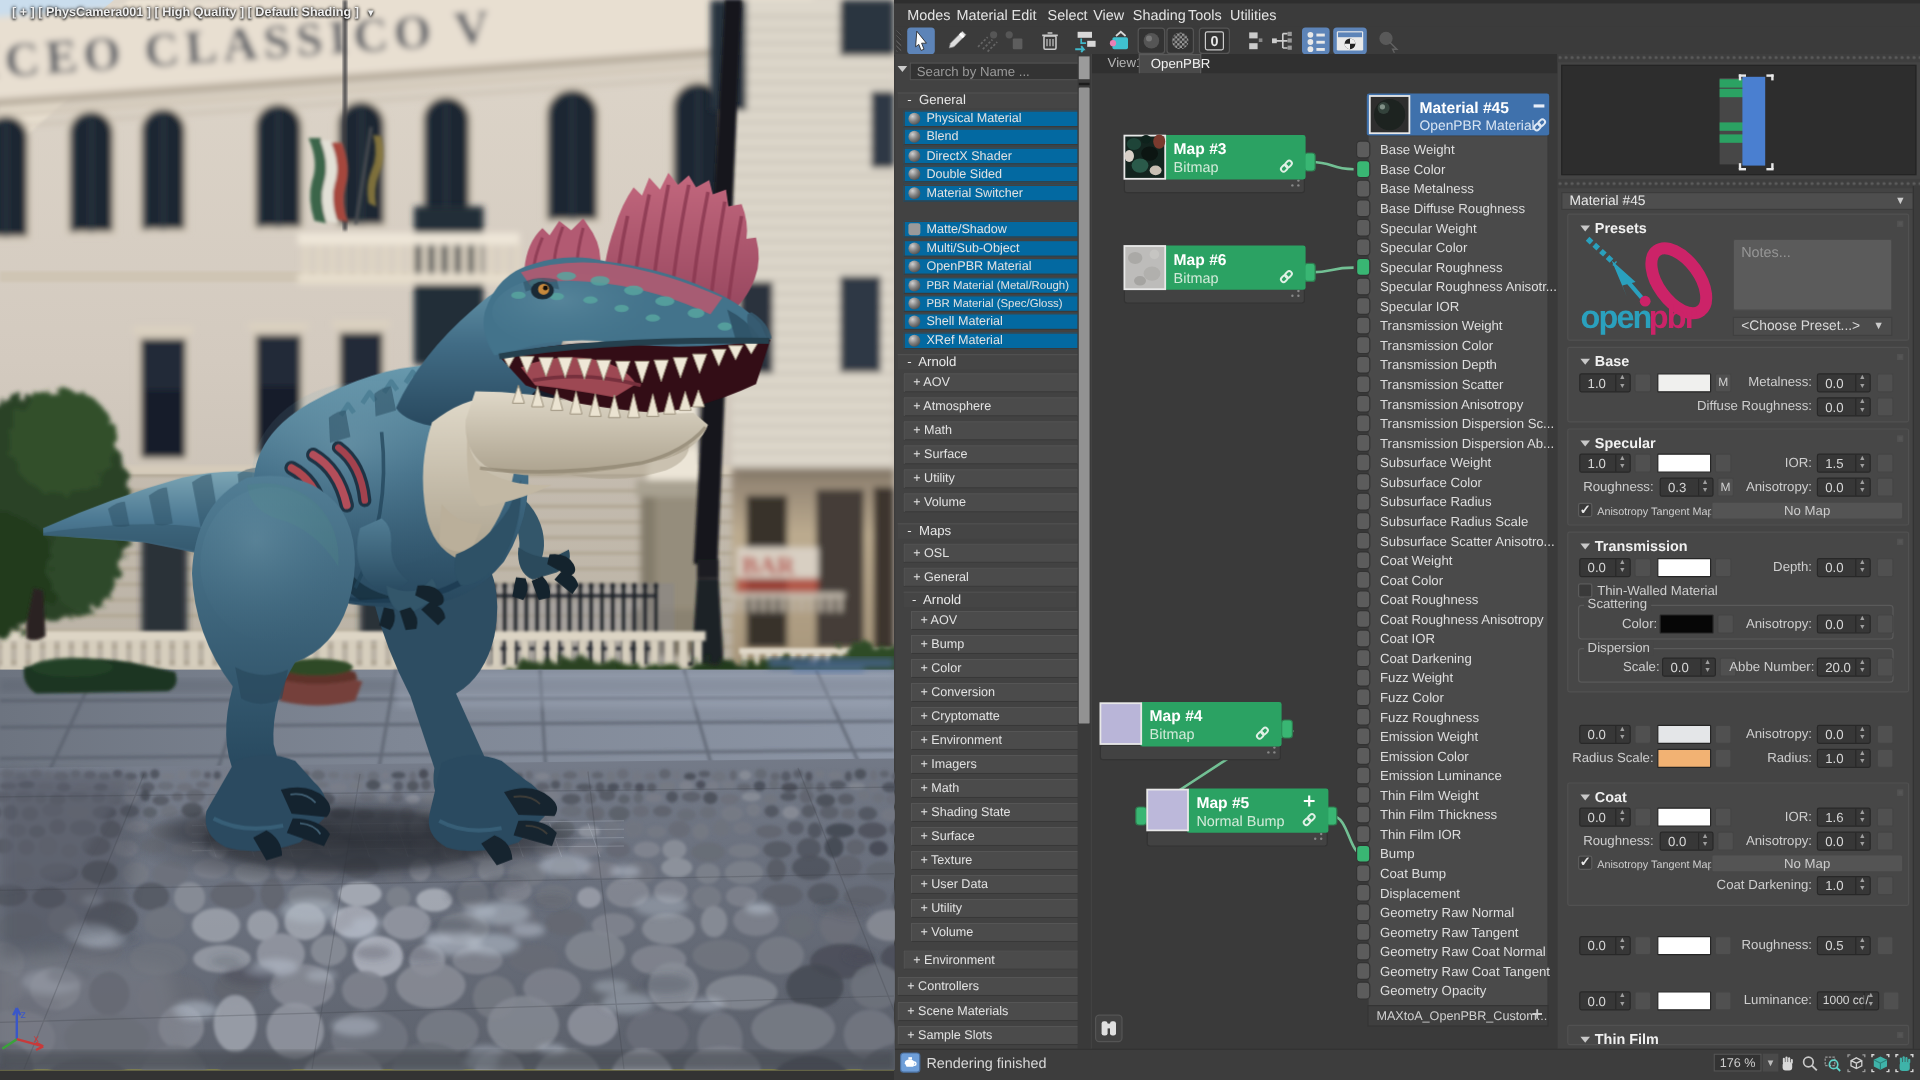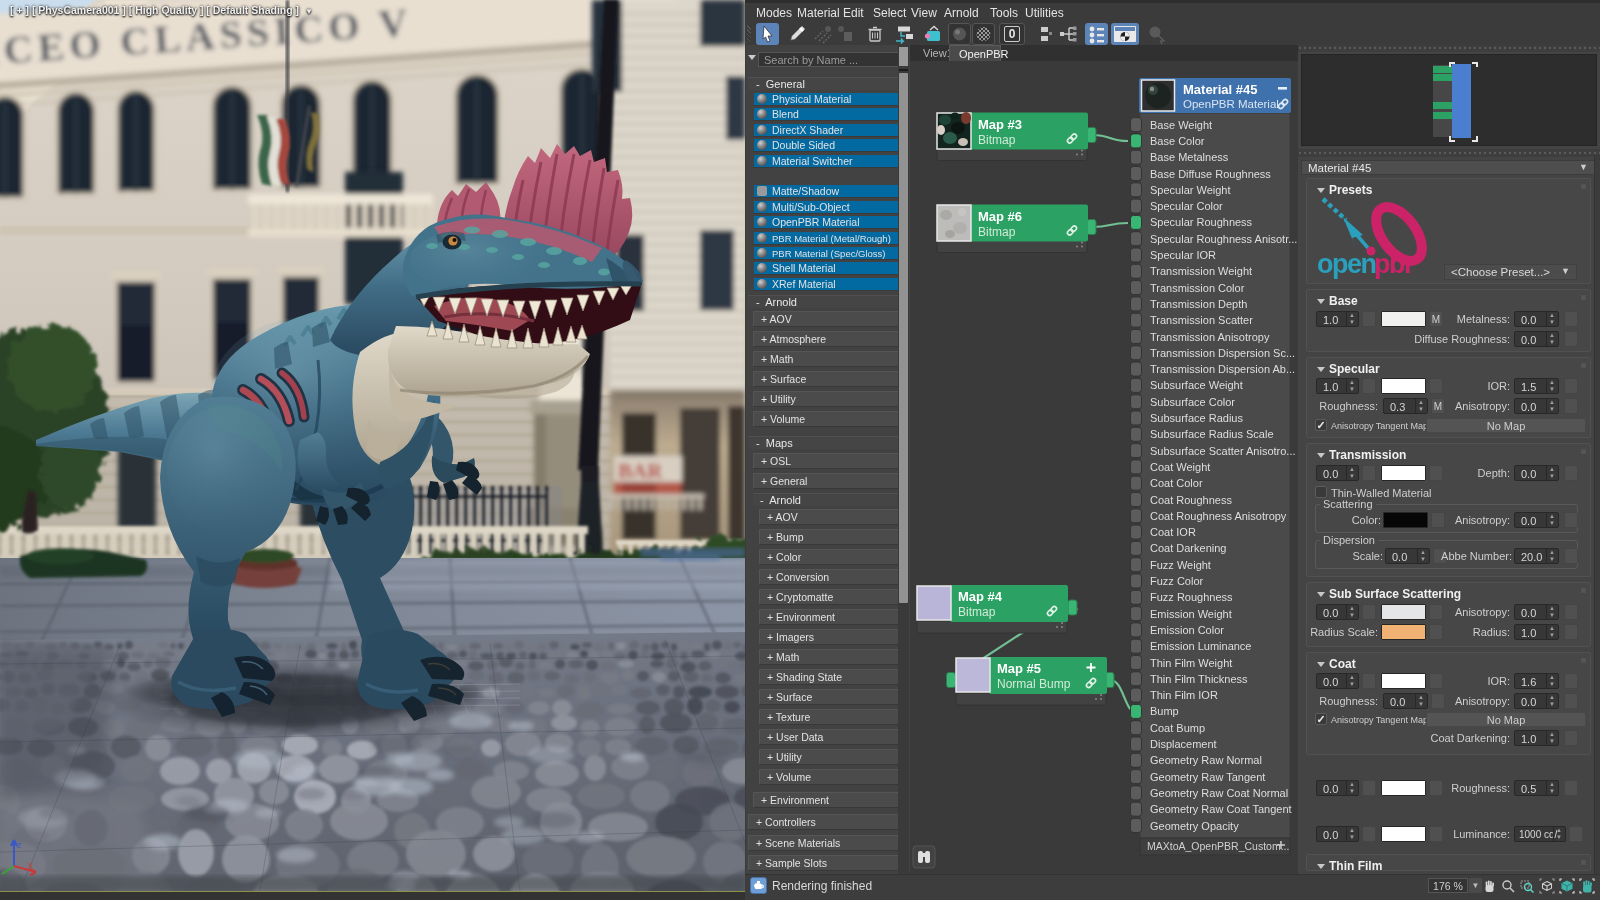--- a/index.html
+++ b/index.html
@@ -1091,21 +1091,21 @@
     </div>
   </div>
 <div id="editor" class="abs">
     <div class="abs" style="left:0;top:0;width:855px;height:3px;background:#2e2e2e;"></div>
     <div id="menubar" class="abs">
       <div class="mitem" style="left:11px">Modes</div>
       <div class="mitem" style="left:52px">Material</div>
       <div class="mitem" style="left:98px">Edit</div>
       <div class="mitem" style="left:128px">Select</div>
       <div class="mitem" style="left:166px">View</div>
-      <div class="mitem" style="left:199px">Arnold</div>
+      <div class="mitem" style="left:199px">Shading</div>
       <div class="mitem" style="left:245px">Tools</div>
       <div class="mitem" style="left:280px">Utilities</div>
     </div>
     <div id="toolbar" class="abs">
       <div class="abs" style="left:2px;top:3px;width:4px;height:18px;background:repeating-linear-gradient(45deg,#555 0 1px,#383838 1px 3px);"></div>
       <div class="tbtn on" style="left:11px;"><svg width="23" height="22">
           <path d="M8 3 L16 13 L12 13 L14 18 L11.5 19 L9.7 14 L7 16 Z" fill="#fff" stroke="#222" stroke-width="0.7"></path>
         </svg></div>
       <div class="tbtn" style="left:40px;"><svg width="23" height="22">
           <path d="M17 3 L20 6 L10 16 L6 17 L7 13 Z" fill="#ddd" stroke="#888" stroke-width="0.6"></path>
@@ -1460,20 +1460,21 @@
 <g transform="translate(83,42) rotate(-36)">
           <ellipse cx="0" cy="0" rx="17" ry="31" fill="none" stroke="#cc2368" stroke-width="10"></ellipse>
         </g>
 <path d="M7 7 L30 28" stroke="#2aa0bd" stroke-width="4.5" stroke-dasharray="4.5 3"></path>
 <path d="M27 25 L47 43 L36 46 L40 56 Z" fill="#2aa0bd"></path>
 <path d="M40 42 L52 56" stroke="#2aa0bd" stroke-width="3.5"></path>
 <circle cx="55" cy="59" r="4.5" fill="#cc2368"></circle>
 <text x="1" y="81" font-size="27" font-weight="bold" fill="#2aa0bd" font-family="Liberation Sans,sans-serif" letter-spacing="-1.5">open</text>
 <text x="58" y="81" font-size="27" font-weight="bold" fill="#cc2368" font-family="Liberation Sans,sans-serif" letter-spacing="-1.5">pbr</text>
 </svg>
+      <div class="abs" style="left:146px;top:154px;width:133px;height:60px;background:#5b5b5b;border:1px solid #4a4a4a;border-radius:2px;color:#969696;font-size:12px;padding:3px 6px;">Notes...</div>
       <div class="abs" style="left:146px;top:219px;width:133px;height:16px;background:#4c4c4c;border:1px solid #404040;color:#dadada;font-size:11.5px;padding:1px 6px;">&lt;Choose Preset...&gt;<span style="float:right;font-size:9px;color:#ccc;">▼</span></div>
       <div class="roll" style="top:244px;height:63px;">
         <div class="rarr"></div>
         <div class="rhead"><span>Base</span></div>
         <div class="rgrip"></div>
       </div>
       <div class="spin" style="left:18px;top:266px;width:43px;">1.0<i>▲<br>▼</i></div>
       <div class="mbtn" style="left:64px;top:266px;"></div>
       <div class="swatch" style="left:83px;top:266px;width:45px;background:#f0f0ee;"></div>
       <div class="mbtn" style="left:131px;top:266px;">M</div>
@@ -1527,25 +1528,20 @@
       <div class="spin" style="left:216px;top:467px;width:45px;">0.0<i>▲<br>▼</i></div>
       <div class="mbtn" style="left:266px;top:467px;"></div>
       <div class="fset" style="left:17px;top:495px;width:263px;height:29px;"></div>
       <div class="fleg" style="left:22px;top:489px;">Dispersion</div>
       <div class="lbl" style="left:25px;top:505px;width:60px;">Scale:</div>
       <div class="spin" style="left:87px;top:503px;width:45px;">0.0<i>▲<br>▼</i></div>
       <div class="mbtn" style="left:135px;top:503px;"></div>
       <div class="lbl" style="left:124px;top:505px;width:90px;">Abbe Number:</div>
       <div class="spin" style="left:216px;top:503px;width:45px;">20.0<i>▲<br>▼</i></div>
       <div class="mbtn" style="left:266px;top:503px;"></div>
-      <div class="roll" style="top:537px;height:65px;">
-        <div class="rarr"></div>
-        <div class="rhead"><span>Sub Surface Scattering</span></div>
-        <div class="rgrip"></div>
-      </div>
       <div class="spin" style="left:18px;top:559px;width:43px;">0.0<i>▲<br>▼</i></div>
       <div class="mbtn" style="left:64px;top:559px;"></div>
       <div class="swatch" style="left:83px;top:559px;width:45px;background:#e4e6e8;"></div>
       <div class="mbtn" style="left:131px;top:559px;"></div>
       <div class="lbl" style="left:92px;top:561px;width:120px;">Anisotropy:</div>
       <div class="spin" style="left:216px;top:559px;width:45px;">0.0<i>▲<br>▼</i></div>
       <div class="mbtn" style="left:266px;top:559px;"></div>
       <div class="lbl" style="left:-10px;top:581px;width:90px;">Radius Scale:</div>
       <div class="swatch" style="left:83px;top:579px;width:45px;background:#f2b273;"></div>
       <div class="mbtn" style="left:131px;top:579px;"></div>

